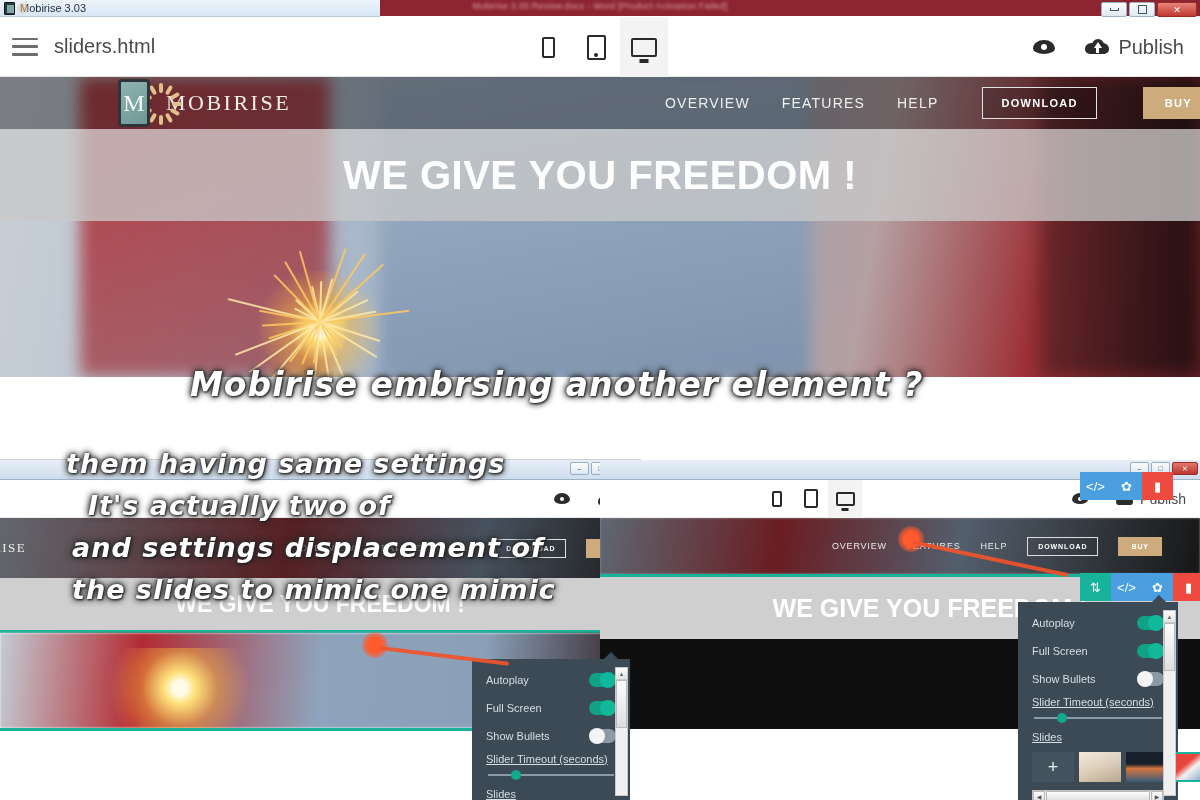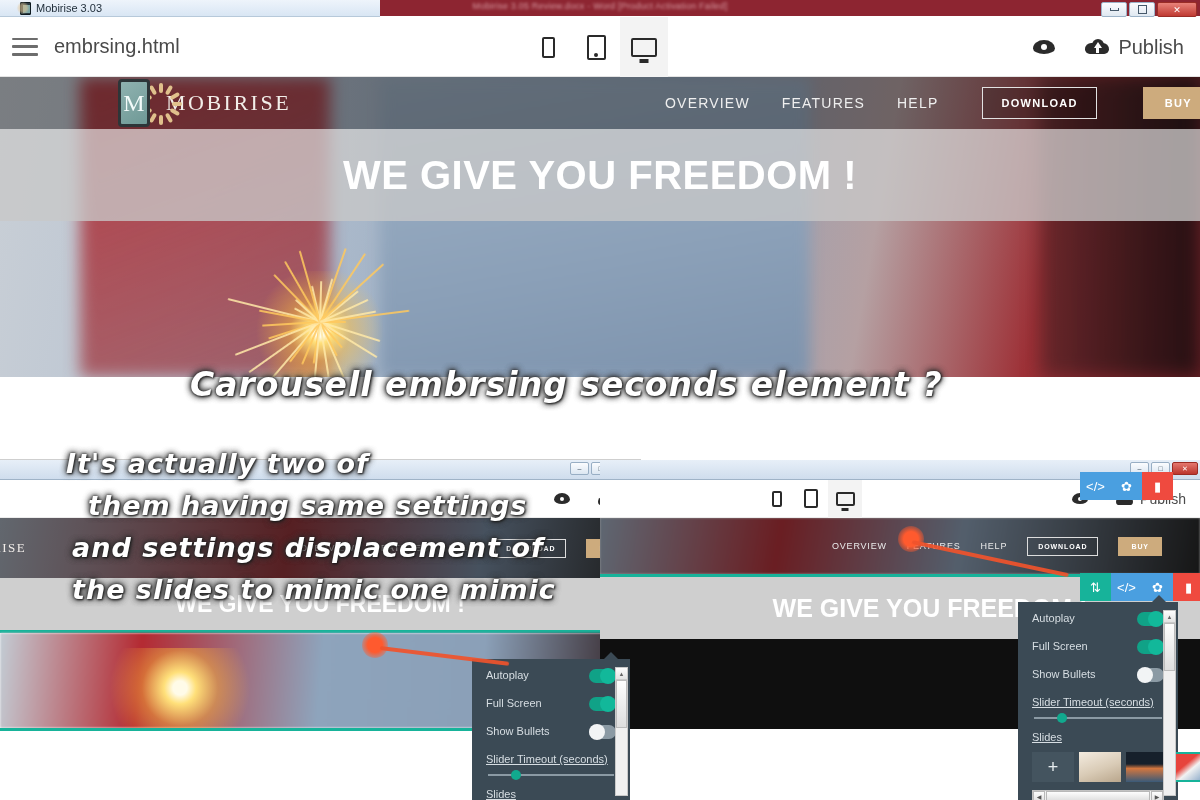--- a/index.html
+++ b/index.html
@@ -21,21 +21,21 @@
     position: absolute; left: 0; top: 1px; width: 1200px;
     text-align: center; font-size: 9px; color: #d79aa2;
     filter: blur(1.6px); letter-spacing: .2px;
   }
 
   
   .win-titlebar {
     position: absolute; left: 0; top: 0; width: 380px; height: 17px;
     background: linear-gradient(#eef4fb, #d9e6f4);
     border-bottom: 1px solid #b7c9da;
-    display: flex; align-items: center; padding-left: 20px; gap: 5px;
+    display: flex; align-items: center; padding-left: 4px; gap: 5px;
   }
   .win-icon {
     width: 11px; height: 13px; background: #2b3a42; border-radius: 1px;
     border: 1px solid #0e1a20; position: relative; flex: none;
   }
   .win-icon::after {
     content: ""; position: absolute; left: 1.5px; top: 2px;
     width: 7px; height: 8px; background: #7fa8a8;
   }
   .win-title { font-size: 11px; color: #22303c; }
@@ -221,21 +221,21 @@
   .etb.code { background: #4a9fe0; }
   .etb.gear { background: #4a9fe0; }
   .etb.trash { background: #ef4a3f; }
 
   
   .settings {
     position: absolute; background: #3b4a55; z-index: 45; padding: 10px 14px 0 14px;
     color: #d7dee3; font-size: 11px;
   }
   .settings .arrow { position: absolute; top: -7px; width: 0; height: 0; border-left:7px solid transparent;border-right:7px solid transparent;border-bottom:7px solid #3b4a55; }
-  .srow { display: flex; justify-content: space-between; height: 21px; margin-bottom: 7px; }
+  .srow { display: flex; align-items: center; justify-content: space-between; height: 21px; margin-bottom: 7px; }
   .slabel { white-space: nowrap; }
   .toggle { width: 27px; height: 14px; border-radius: 8px; position: relative; flex: none; }
   .toggle.on { background: #10a287; }
   .toggle.on::after { content:""; position:absolute; right:0; top:-1px; width:16px;height:16px;border-radius:50%;background:#12b89a; }
   .toggle.off { background: #8b9aa4; }
   .toggle.off::after { content:""; position:absolute; left:0; top:-1px; width:16px;height:16px;border-radius:50%;background:#f2f4f5; }
   .sect-label { margin: 2px 0 9px 0; text-decoration: underline; }
   .slider-track { height: 2px; background: #8b9aa4; position: relative; margin: 6px 2px 12px 2px; }
   .slider-knob { position: absolute; left: 18%; top: -4px; width: 10px; height: 10px; border-radius: 50%; background: #11a98e; }
   .thumbs { display: flex; gap: 5px; margin-top: 5px; }
@@ -294,21 +294,21 @@
       </div>
     <div class="wc close">✕</div>
   </div>
 
   <div class="app-toolbar">
     <div class="burger">
         <i></i>
         <i></i>
         <i></i>
       </div>
-    <div class="file-name">embrsing.html</div>
+    <div class="file-name">sliders.html</div>
 
     <div class="device-group">
       <div class="device-btn">
           <span class="ico-phone"></span>
         </div>
       <div class="device-btn">
           <span class="ico-tablet"></span>
         </div>
       <div class="device-btn active">
           <span class="ico-desktop"></span>
@@ -581,21 +581,21 @@
 
   <div class="ann-arrow">
     <div class="ann-dot" style="left:362px; top:632px;"></div>
     <div class="ann-line" style="left:380px; top:646px; width:130px; transform:rotate(7deg);"></div>
   </div>
   <div class="ann-arrow">
     <div class="ann-dot" style="left:898px; top:526px;"></div>
     <div class="ann-line" style="left:912px; top:540px; width:160px; transform:rotate(12deg);"></div>
   </div>
 
-  <div class="hand hand-1">Carousell embrsing seconds element ?</div>
+  <div class="hand hand-1">Mobirise embrsing another element ?</div>
   <div class="hand hand-2">
+    <span>them having same settings</span>
     <span>It's actually two of</span>
-    <span>them having same settings</span>
     <span>and settings displacement of</span>
     <span>the slides to mimic one mimic</span>
   </div>
 
 </div>
 
 </body></html>

